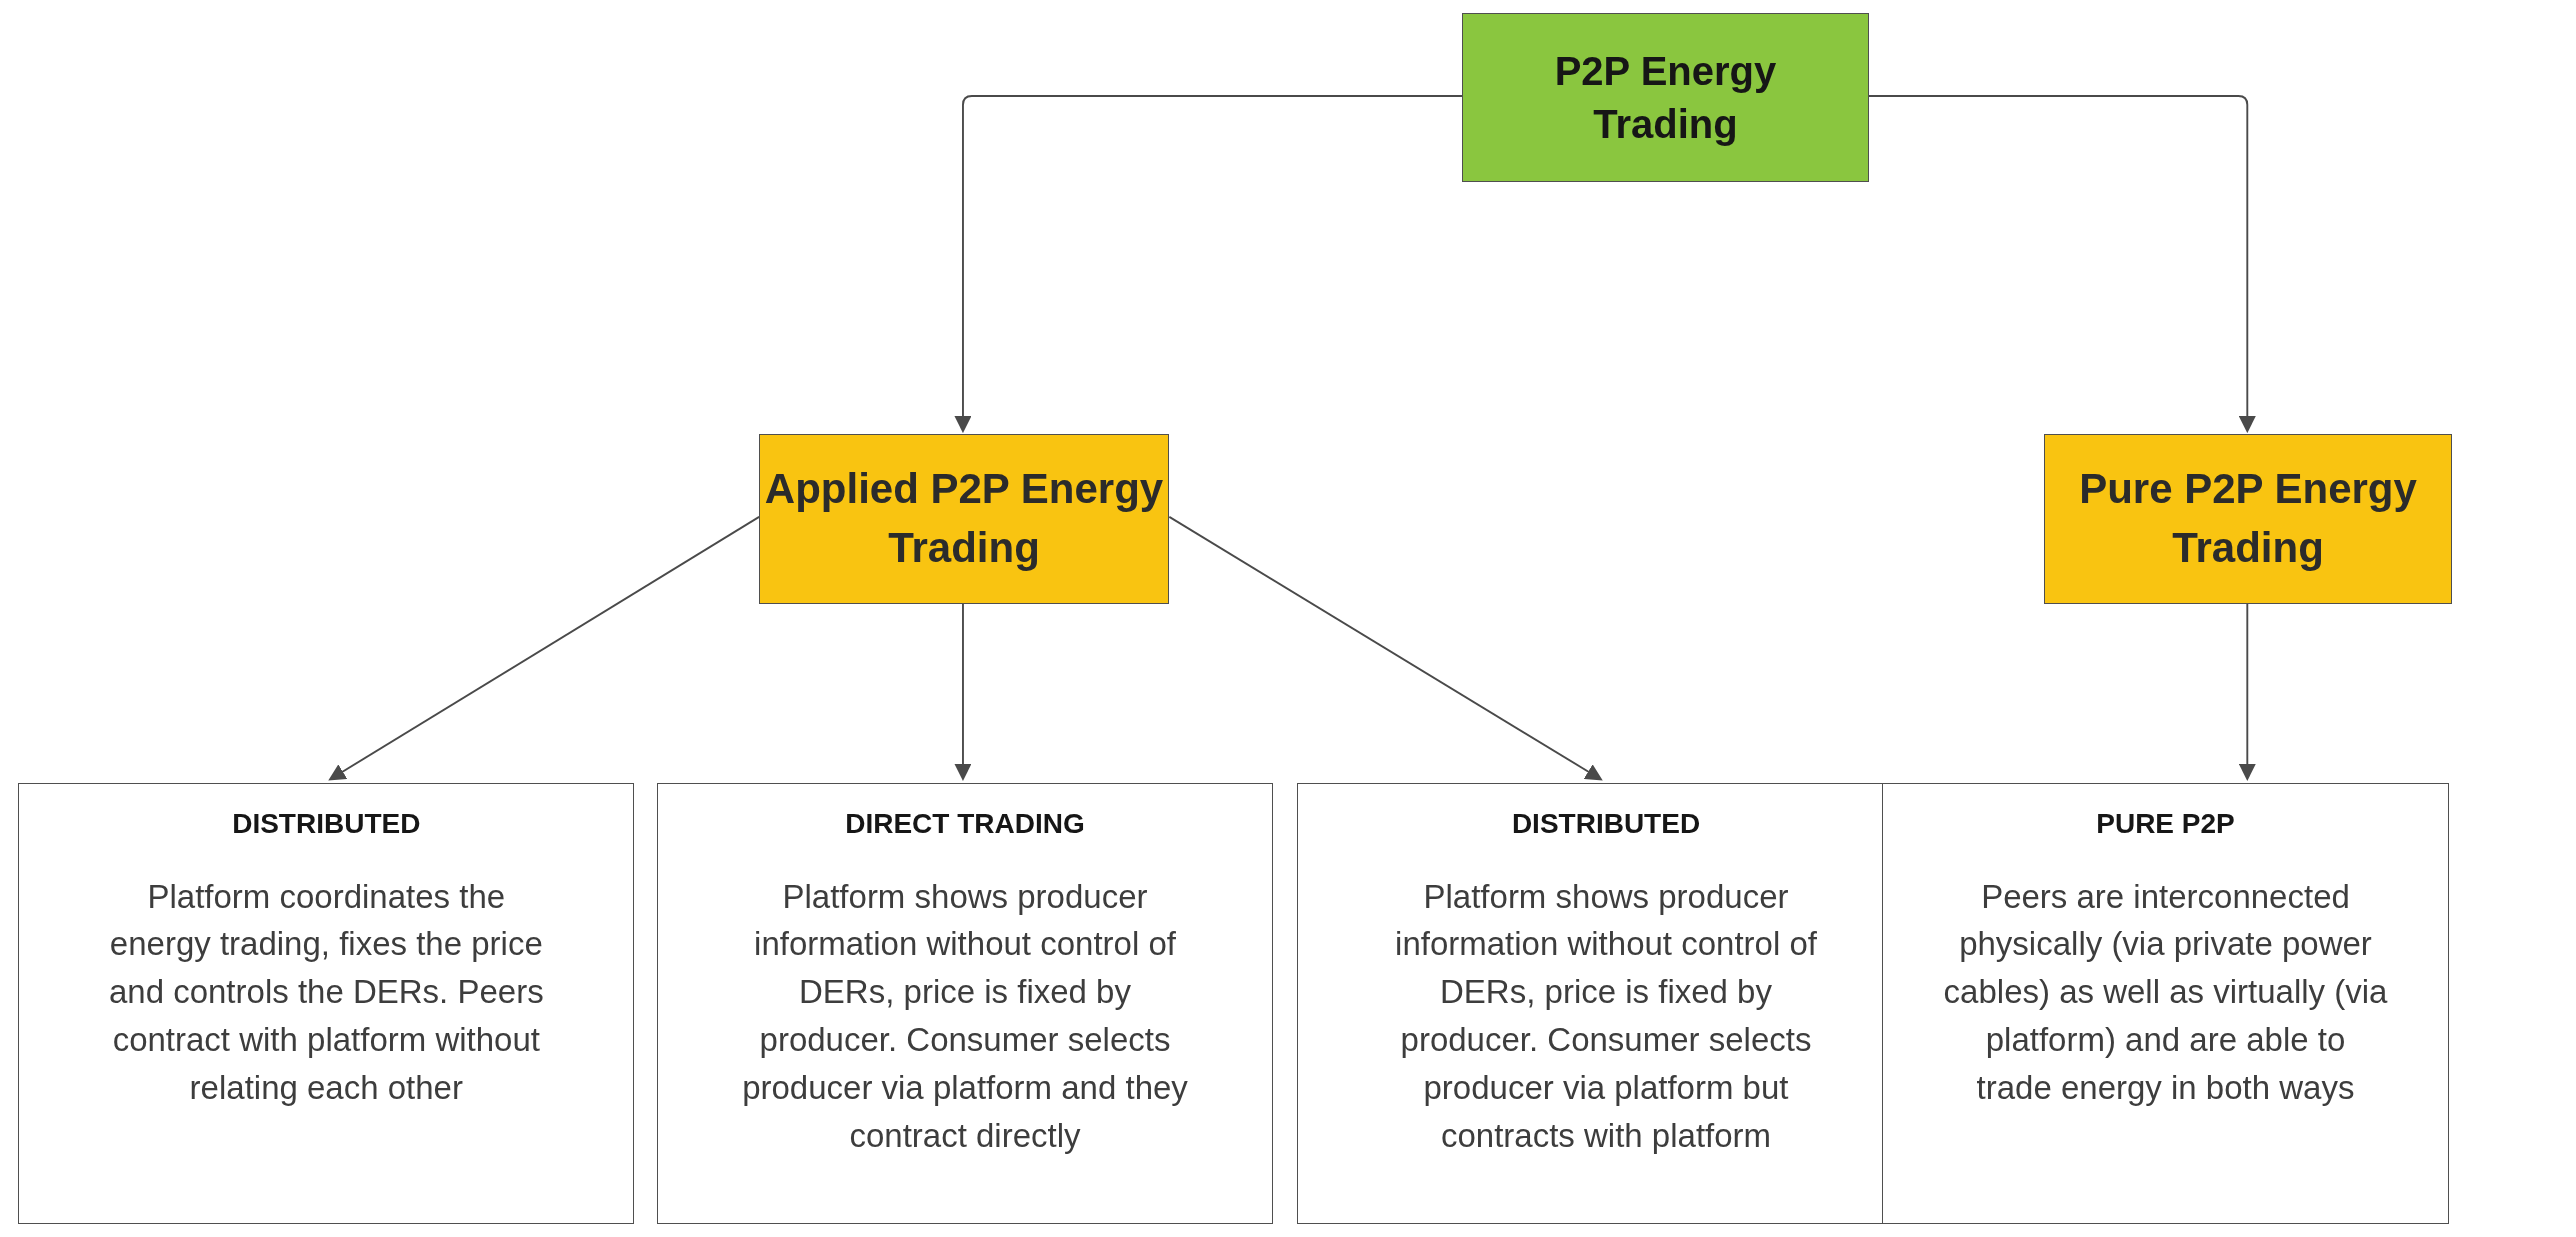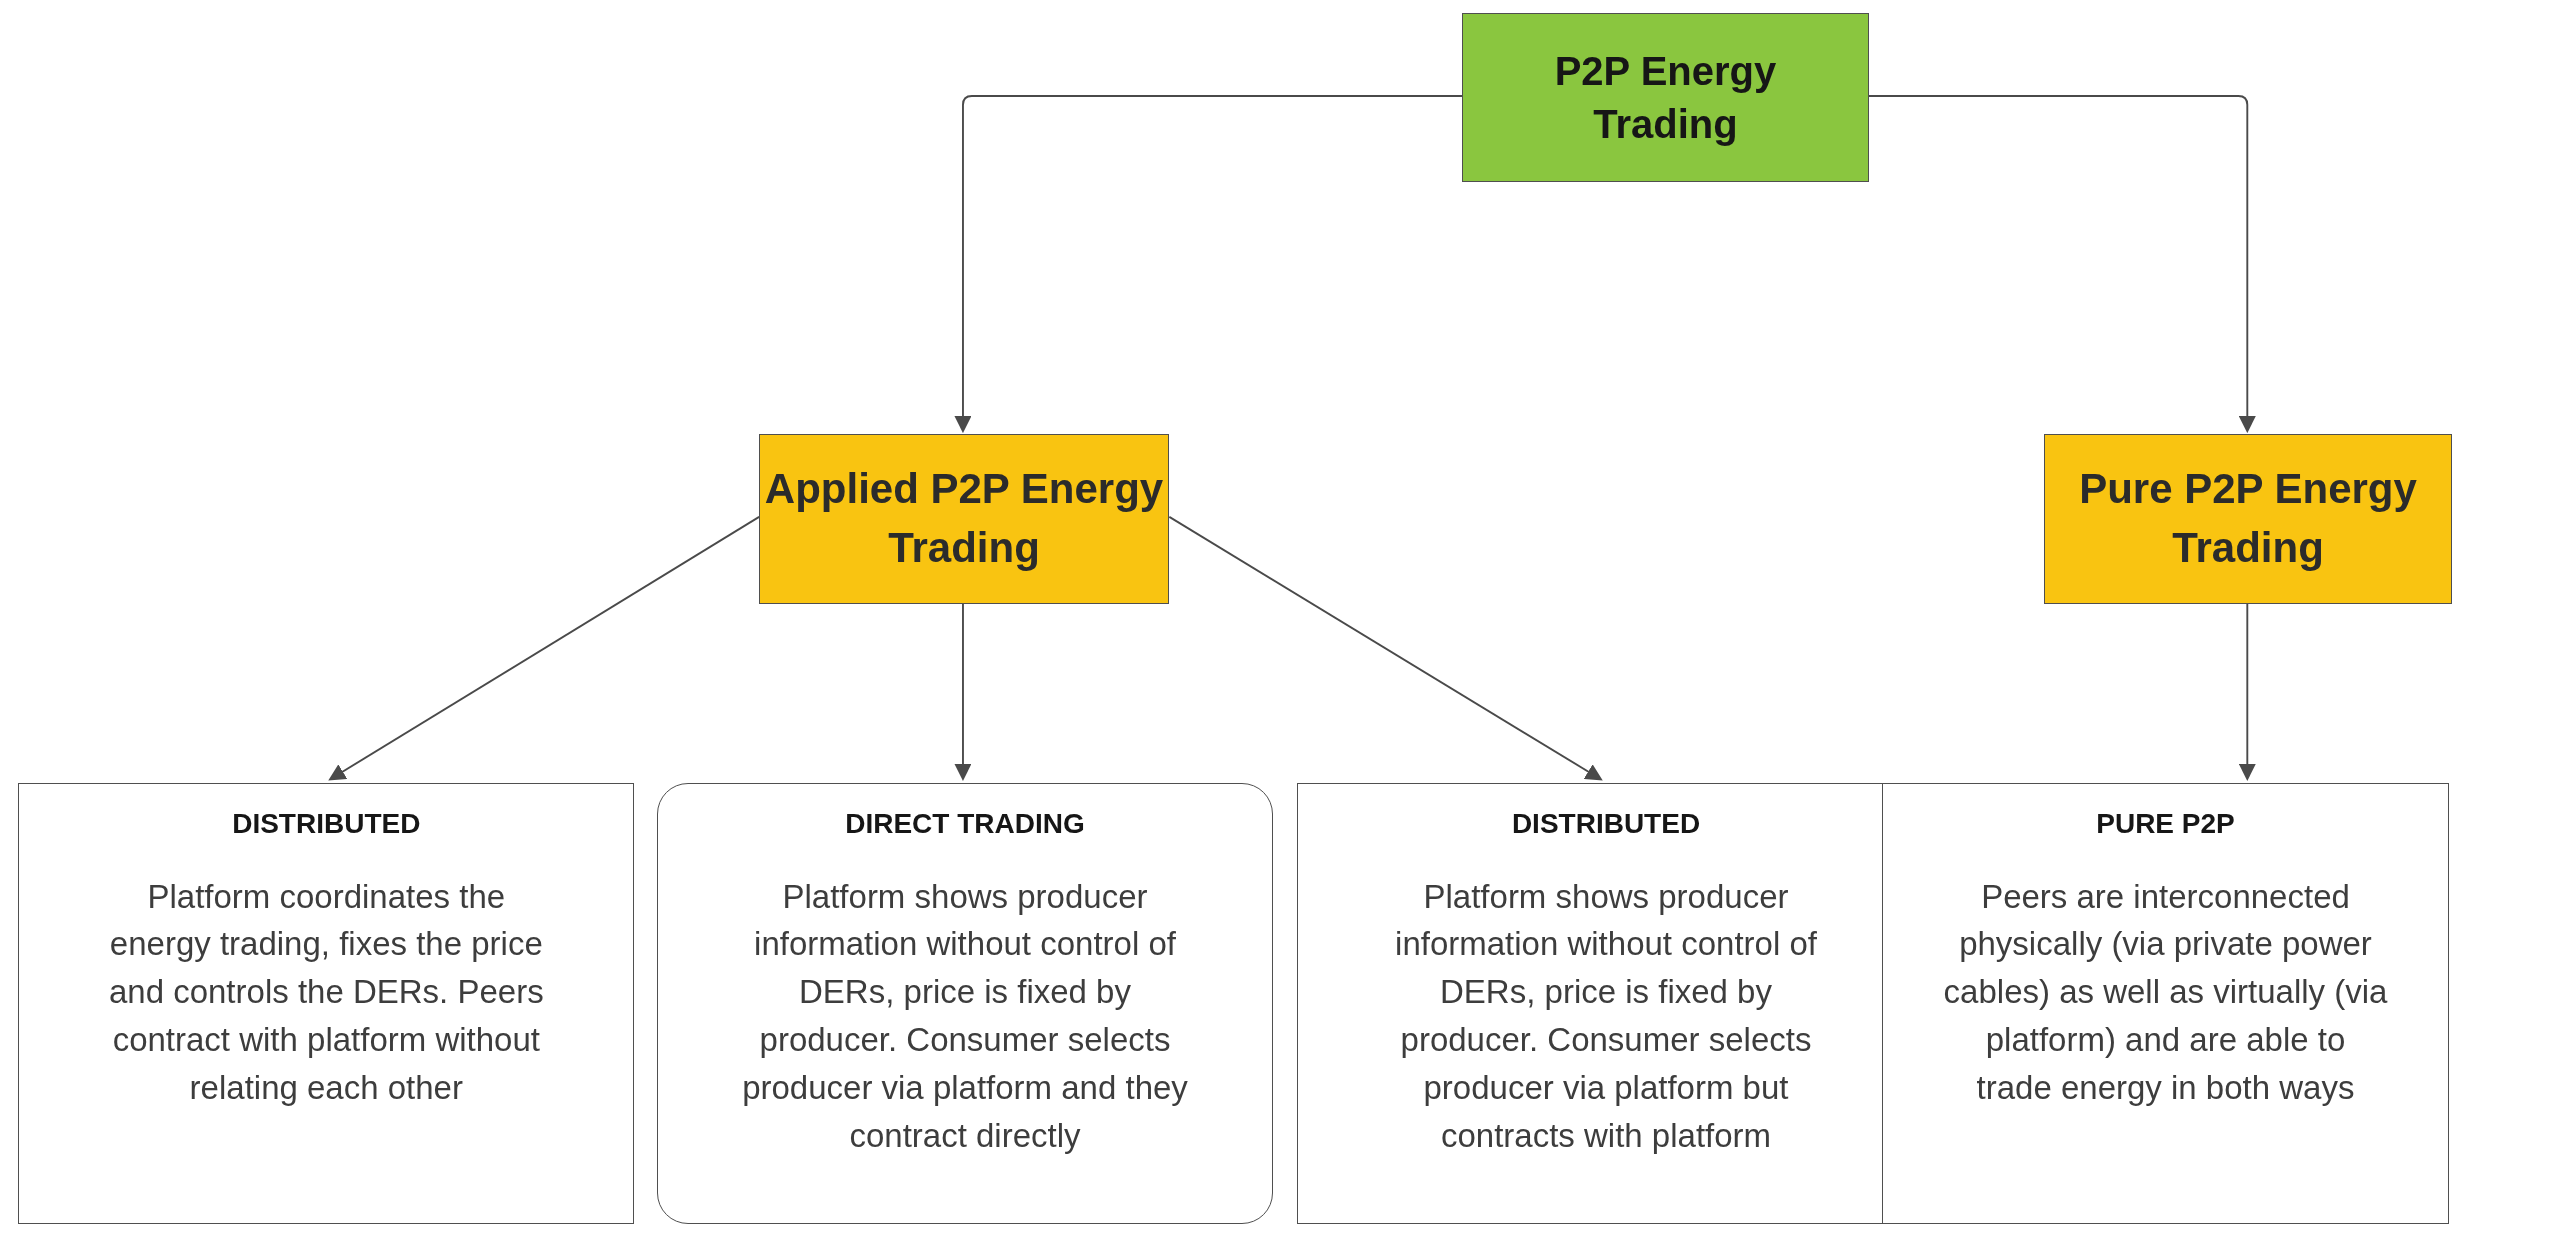--- a/index.html
+++ b/index.html
@@ -47,21 +47,21 @@
 
   .leaf{
     position:absolute;top:783px;height:441px;
     box-sizing:border-box;
     background:var(--leaf-fill);
     border:1.9px solid var(--border);
     padding:21.5px 10px 0 10px;
     text-align:center;
   }
   .leaf-1{left:18.3px;width:616px;}
-  .leaf-2{left:657px;width:616px;border-radius:31px;}
+  .leaf-2{left:657px;width:616px;}
   .leaf-3{left:1297px;width:618px;}
   .leaf-4{left:1882px;width:567px;}
   .leaf .leaf-title{
     font-size:28px;font-weight:bold;color:var(--title-text);
     line-height:1.25;margin:0 0 32px 0;
   }
   .leaf .leaf-body{
     font-size:33px;color:var(--body-text);
     line-height:1.45;white-space:pre-line;margin:0;
   }

